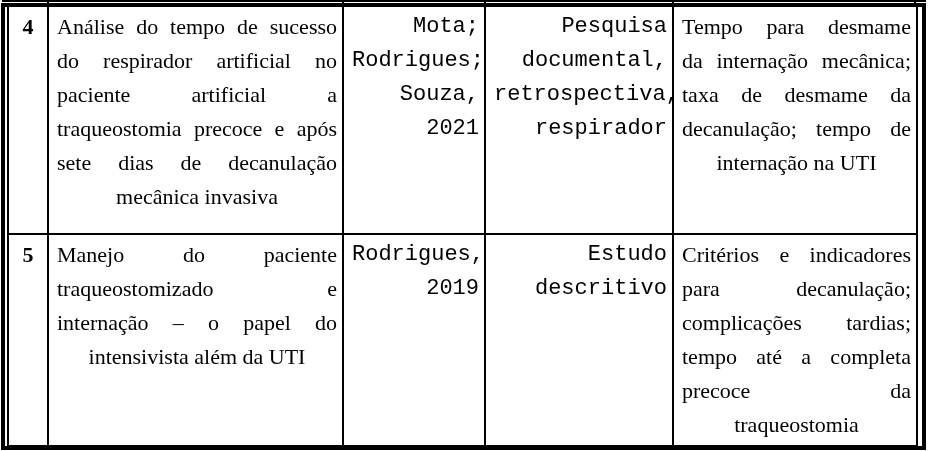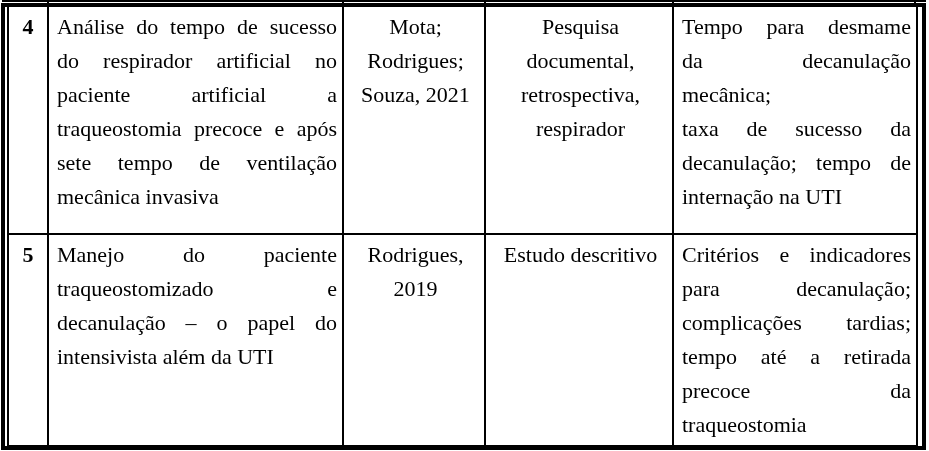--- a/index.html
+++ b/index.html
@@ -48,22 +48,22 @@
     line-height: 34px;
     overflow: hidden;
   }
   tr.row-4 td { border-top: none; height: 220px; }
   td.num {
     text-align: center;
     font-weight: bold;
     padding-left: 2px; padding-right: 2px;
   }
   .justify .line { text-align: justify; text-align-last: justify; }
-  .justify .line:last-child { text-align: left; text-align-last: auto; }
-  .left .line { text-align: center; }
+  .justify .line:last-child { text-align: center; text-align-last: auto; }
+  .left .line { text-align: right; font-family: Liberation Mono, monospace; }
 </style>
 </head>
 <body>
 
 <div class="top-thin-line"></div>
 <div class="stub s1"></div>
 <div class="stub s2"></div>
 <div class="stub s3"></div>
 <div class="stub s4"></div>
 <div class="stub s5"></div>
@@ -79,62 +79,62 @@
         <col>
       </colgroup>
       <tbody>
         <tr class="row-4">
           <td class="num">4</td>
           <td class="justify">
               <div class="line">Análise do tempo de sucesso</div>
               <div class="line">do respirador artificial no</div>
               <div class="line">paciente artificial a</div>
               <div class="line">traqueostomia precoce e após</div>
-              <div class="line">sete tempo de ventilação</div>
+              <div class="line">sete dias de decanulação</div>
               <div class="line">mecânica invasiva</div>
             </td>
           <td class="left">
               <div class="line">Mota;</div>
               <div class="line">Rodrigues;</div>
               <div class="line">Souza, 2021</div>
             </td>
           <td class="left">
               <div class="line">Pesquisa</div>
               <div class="line">documental,</div>
               <div class="line">retrospectiva,</div>
               <div class="line">respirador</div>
             </td>
           <td class="justify">
               <div class="line">Tempo para desmame</div>
-              <div class="line">da decanulação mecânica;</div>
-              <div class="line">taxa de sucesso da</div>
+              <div class="line">da internação mecânica;</div>
+              <div class="line">taxa de desmame da</div>
               <div class="line">decanulação; tempo de</div>
               <div class="line">internação na UTI</div>
             </td>
         </tr>
         <tr class="row-5">
           <td class="num">5</td>
           <td class="justify">
               <div class="line">Manejo do paciente</div>
               <div class="line">traqueostomizado e</div>
-              <div class="line">decanulação – o papel do</div>
+              <div class="line">internação – o papel do</div>
               <div class="line">intensivista além da UTI</div>
             </td>
           <td class="left">
               <div class="line">Rodrigues,</div>
               <div class="line">2019</div>
             </td>
           <td class="left">
               <div class="line">Estudo descritivo</div>
             </td>
           <td class="justify">
               <div class="line">Critérios e indicadores</div>
               <div class="line">para decanulação;</div>
               <div class="line">complicações tardias;</div>
-              <div class="line">tempo até a retirada</div>
+              <div class="line">tempo até a completa</div>
               <div class="line">precoce da</div>
               <div class="line">traqueostomia</div>
             </td>
         </tr>
       </tbody>
     </table>
   </div>
 </div>
 
 </body></html>

